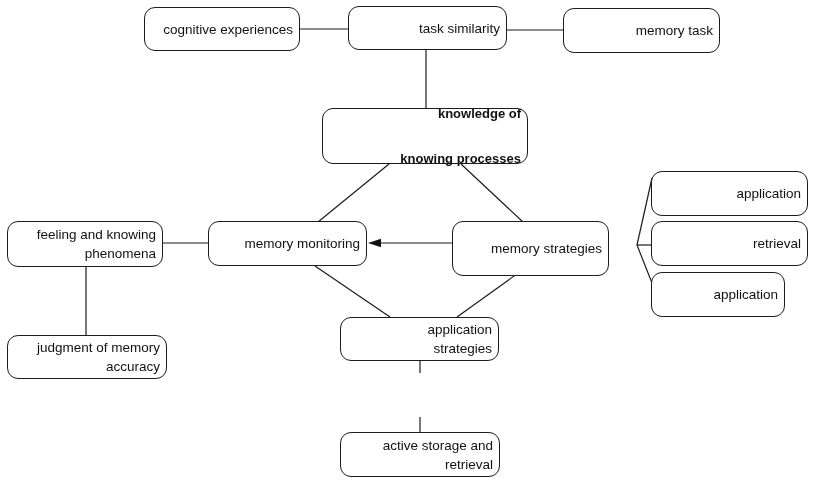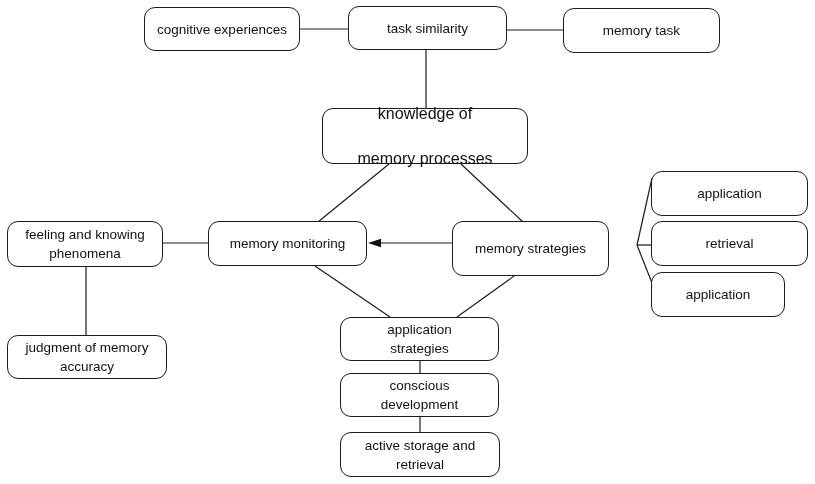--- a/index.html
+++ b/index.html
@@ -17,32 +17,32 @@
     width: 815px; height: 484px;
   }
   .node {
     position: absolute;
     box-sizing: border-box;
     background: #ffffff;
     border: 1.6px solid #1c1c1c;
     border-radius: 11px;
     display: flex;
     flex-direction: column;
-    align-items: center;
+    align-items: flex-end;
     justify-content: center;
     text-align: center;
     font-size: 13.5px;
     line-height: 19px;
     color: #111111;
     padding: 0 6px;
   }
   .node .ln { display: block; white-space: nowrap; }
   .node.bold {
-    font-weight: normal;
-    font-size: 16px;
+    font-weight: bold;
+    font-size: 13px;
     line-height: 21px;
     gap: 24px;
   }
 </style>
 </head>
 <body>
 
 <div class="stage">
 
   <svg class="edges" viewBox="0 0 815 484">
@@ -76,21 +76,21 @@
   <div class="node" style="left:348px; top:6px; width:159px; height:44px">
     <span class="ln">task similarity</span>
   </div>
 
   <div class="node" style="left:563px; top:8px; width:157px; height:45px">
     <span class="ln">memory task</span>
   </div>
 
   <div class="node bold" style="left:322px; top:108px; width:206px; height:56px">
     <span class="ln">knowledge of</span>
-    <span class="ln">memory processes</span>
+    <span class="ln">knowing processes</span>
   </div>
 
   <div class="node" style="left:7px; top:221px; width:156px; height:46px">
     <span class="ln">feeling and knowing</span>
     <span class="ln">phenomena</span>
   </div>
 
   <div class="node" style="left:208px; top:221px; width:159px; height:45px">
     <span class="ln">memory monitoring</span>
   </div>
@@ -114,23 +114,19 @@
   <div class="node" style="left:7px; top:335px; width:160px; height:44px">
     <span class="ln">judgment of memory</span>
     <span class="ln">accuracy</span>
   </div>
 
   <div class="node" style="left:340px; top:317px; width:159px; height:44px">
     <span class="ln">application</span>
     <span class="ln">strategies</span>
   </div>
 
-  <div class="node" style="left:340px; top:373px; width:159px; height:44px">
-    <span class="ln">conscious</span>
-    <span class="ln">development</span>
-  </div>
 
   <div class="node" style="left:340px; top:432px; width:160px; height:45px">
     <span class="ln">active storage and</span>
     <span class="ln">retrieval</span>
   </div>
 
 </div>
 
 </body></html>

